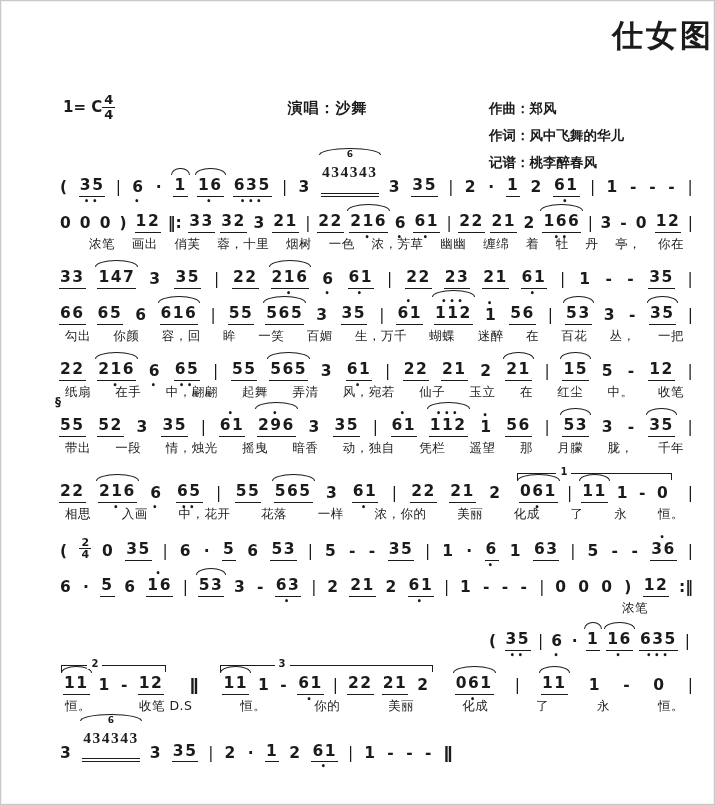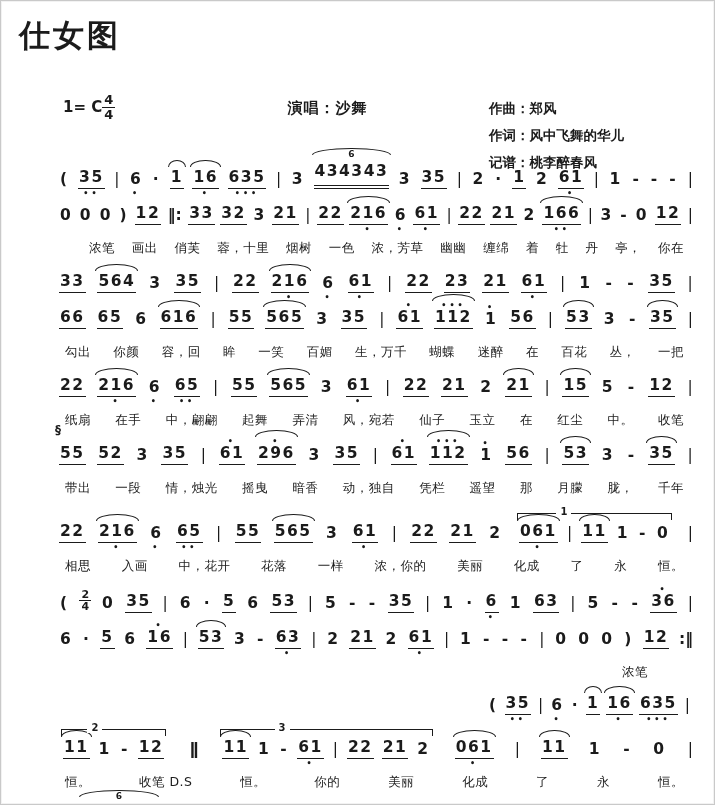--- a/index.html
+++ b/index.html
@@ -2,23 +2,23 @@
 <html><head>
 <meta charset="utf-8">
 <style>
   html,body{margin:0;padding:0;background:#fff;}
   .page{width:715px;height:805px;box-sizing:border-box;background:#ffffff;
         border:1px solid #c9c9c9;box-shadow:inset 0 0 0 1px #f2f2f2;
         position:relative;overflow:hidden;
         font-family:"DejaVu Sans",sans-serif;color:#1b1b1b;}
   
   .header{position:relative;height:150px;}
-  .title{position:absolute;top:14px;left:0;right:0;text-align:left;
+  .title{position:absolute;top:14px;left:0;right:0;text-align:right;
          font-family:"DejaVu Serif","Liberation Serif",serif;
-         font-size:31px;font-weight:bold;letter-spacing:3px;padding-left:18px;}
+         font-size:31px;font-weight:bold;letter-spacing:3px;}
   .keysig{position:absolute;left:62px;top:92px;font-size:15px;font-weight:bold;
           display:flex;align-items:center;gap:0;}
   .performer{position:absolute;left:0;right:60px;top:98px;text-align:center;
              font-family:Liberation Mono, monospace;
              font-size:15px;font-weight:bold;letter-spacing:1px;}
   .credits{position:absolute;left:488px;top:94px;
            font-family:"DejaVu Serif","Liberation Serif",serif;
            font-size:13.5px;font-weight:bold;line-height:27px;white-space:nowrap;}
   .frac{display:inline-flex;flex-direction:column;align-items:center;
         font-size:11px;font-weight:bold;line-height:1.05;vertical-align:middle;}
@@ -29,21 +29,21 @@
   .sys{margin-bottom:2px;}
   .notes{display:flex;justify-content:space-between;align-items:flex-end;
          padding-top:12px;min-height:22px;}
   .notes.short{width:62%;}
   .notes.pickup{justify-content:flex-end;padding-top:10px;}
   .notes.pickup .tok{margin:0 3px;}
   .tok{position:relative;display:inline-block;font-size:15.5px;font-weight:bold;
        line-height:1.15;text-align:center;}
   .tok .txt{display:inline-block;letter-spacing:1.5px;padding:0 1px;}
   .tok .txt.u1{border-bottom:1.8px solid #1b1b1b;padding-bottom:1px;}
-  .tok .txt.u2{border-bottom:4.5px double #1b1b1b;padding-bottom:4px;}
+  .tok .txt.u2{border-bottom:4.5px double #1b1b1b;padding-bottom:12px;font-family:Liberation Serif, serif;}
   .tok.bar .txt{font-weight:400;letter-spacing:0;}
   .tok.rep .txt{letter-spacing:0;}
   .tok.thick .txt,.tok.final .txt{letter-spacing:0;transform:scaleX(1.4);}
   .dots{position:absolute;left:0;right:0;text-align:center;font-size:8px;
         line-height:5px;letter-spacing:3px;color:#1b1b1b;}
   .db{top:calc(100% + 2px);}
   .da{bottom:calc(100% + 1px);}
   .arc{position:absolute;left:-2px;right:-2px;bottom:calc(100% + 2px);height:6px;
        border:1.6px solid #1b1b1b;border-bottom:none;
        border-radius:60% 60% 0 0 / 120% 120% 0 0;}
@@ -53,21 +53,21 @@
           background:#fff;padding:0 2px;z-index:1;}
   .segno{position:absolute;bottom:calc(100% + 7px);left:-4px;font-size:12px;}
   .vgroup{position:relative;display:inline-flex;align-items:flex-end;
           padding-top:12px;}
   .vgroup .tok{margin:0 4px;}
   .vbracket{position:absolute;top:2px;left:2px;right:2px;height:6px;
             border-top:1.3px solid #1b1b1b;border-left:1.3px solid #1b1b1b;
             border-right:1.3px solid #1b1b1b;}
   .vnum{position:absolute;top:-4px;left:26%;background:#fff;padding:0 4px;
         font-size:10px;font-weight:bold;line-height:1;z-index:1;}
-  .lyr{display:flex;justify-content:space-between;margin-top:15px;
+  .lyr{display:flex;justify-content:space-between;margin-top:3px;
        font-size:12.5px;letter-spacing:0.5px;white-space:pre;
        padding-left:6px;padding-right:10px;color:#1c1c1c;}
   .lyr.right{justify-content:flex-end;padding-right:46px;}
 </style>
 </head>
 <body>
 
 <div class="page">
   <div class="header">
     <div class="title">仕女图</div>
@@ -142,21 +142,21 @@
           <span class="tok"><span class="txt">-</span></span>
           <span class="tok"><span class="txt">0</span></span>
           <span class="tok"><span class="txt u1">12</span></span>
           <span class="tok bar"><span class="txt">|</span></span>
         </div>
         <div class="lyr" style="padding-left: 30px;"><span>浓笔</span><span>画出</span><span>俏芙</span><span>蓉，十里</span><span>烟树</span><span>一色</span><span>浓，芳草</span><span>幽幽</span><span>缠绵</span><span>着</span><span>牡</span><span>丹</span><span>亭，</span><span>你在</span></div>
       </div>
       <div class="sys">
         <div class="notes">
           <span class="tok"><span class="txt u1">33</span></span>
-          <span class="tok"><span class="txt u1">564</span><span class="arc"></span></span>
+          <span class="tok"><span class="txt u1">147</span><span class="arc"></span></span>
           <span class="tok"><span class="txt">3</span></span>
           <span class="tok"><span class="txt u1">35</span></span>
           <span class="tok bar"><span class="txt">|</span></span>
           <span class="tok"><span class="txt u1">22</span></span>
           <span class="tok"><span class="txt u1">216</span><span class="dots db">•</span><span class="arc"></span></span>
           <span class="tok"><span class="txt">6</span><span class="dots db">•</span></span>
           <span class="tok"><span class="txt u1">61</span><span class="dots db">•</span></span>
           <span class="tok bar"><span class="txt">|</span></span>
           <span class="tok"><span class="txt u1">22</span></span>
           <span class="tok"><span class="txt u1">23</span></span>

